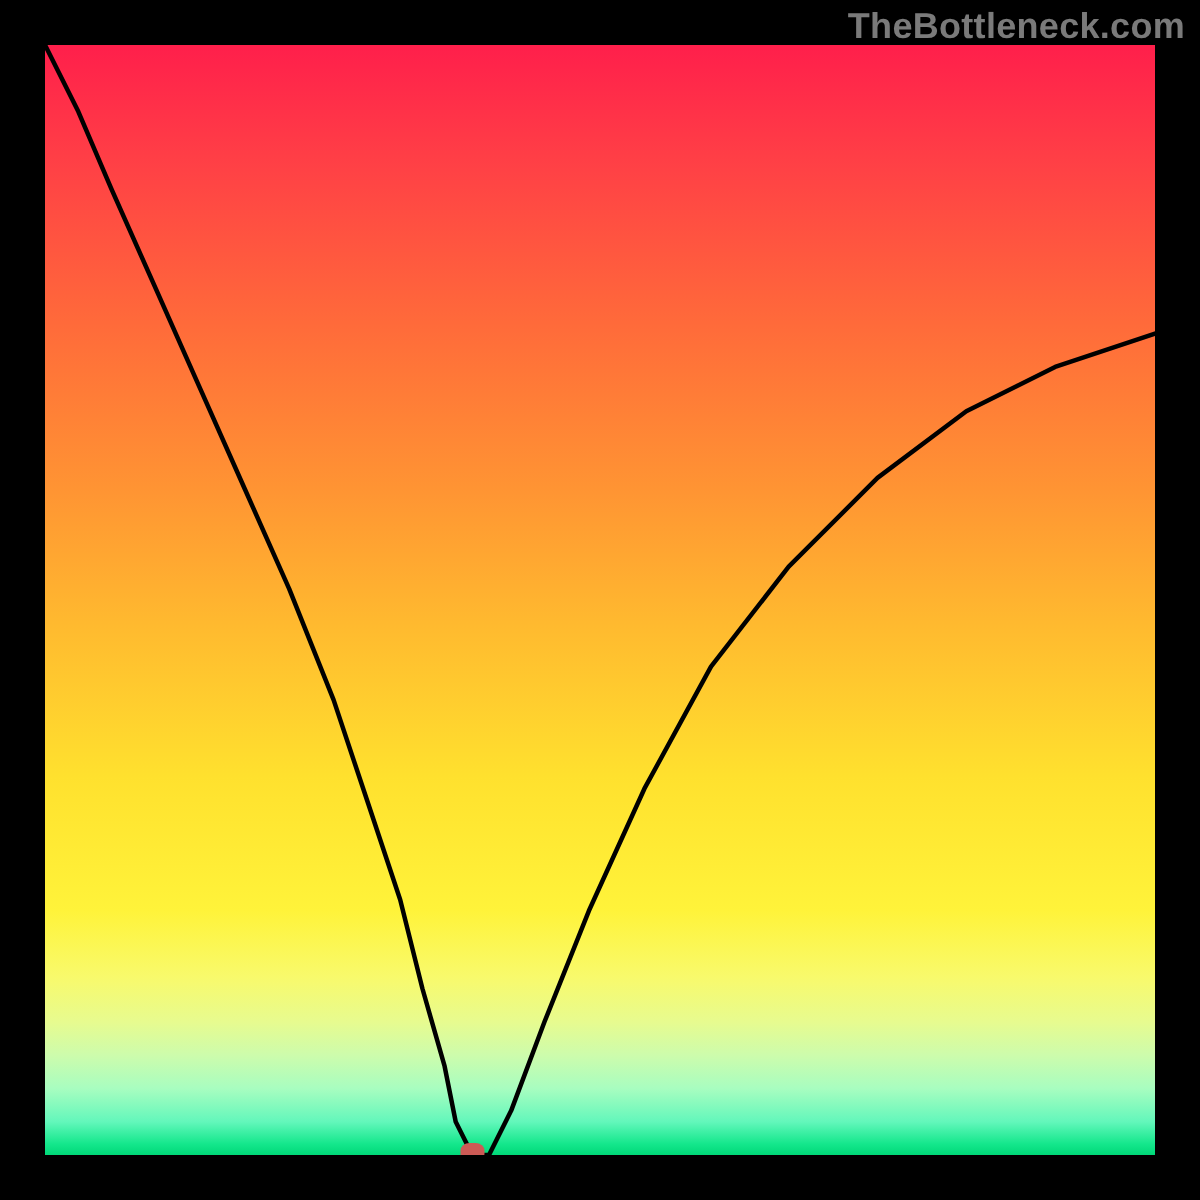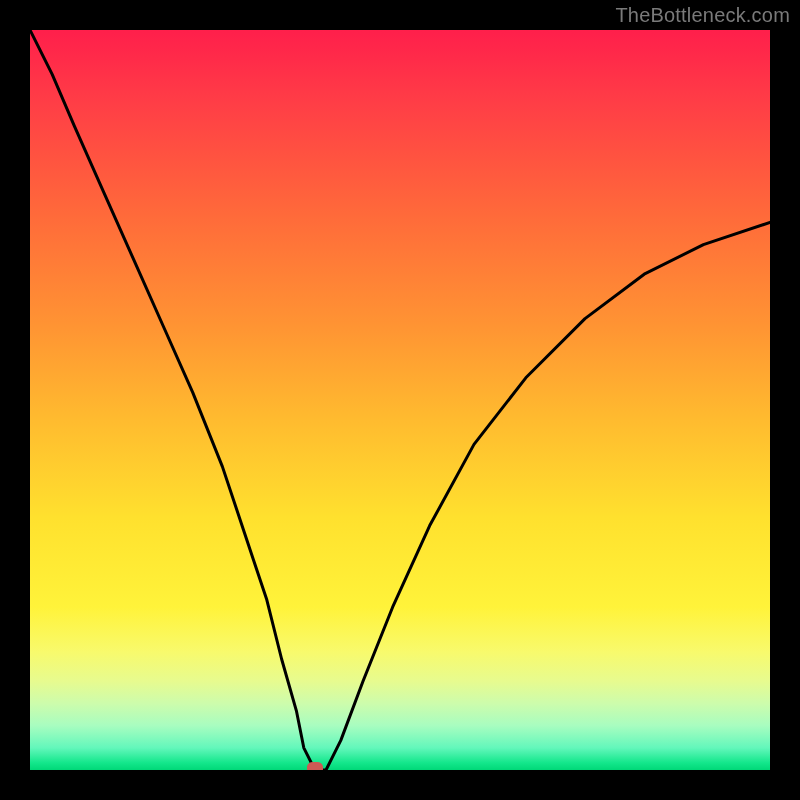--- a/index.html
+++ b/index.html
@@ -14,22 +14,22 @@
   .frame {
     position: relative;
     width: 800px;
     height: 800px;
     background: #000;
   }
   .watermark {
     position: absolute;
     top: 4px;
     right: 10px;
-    font-size: 20px;
-    font-weight: 400;
+    font-size: 24px;
+    font-weight: 700;
     color: #7a7a7a;
     letter-spacing: 0.2px;
     user-select: none;
   }
   .plot-area {
     position: absolute;
     left: 30px;
     top: 30px;
     width: 740px;
     height: 740px;

